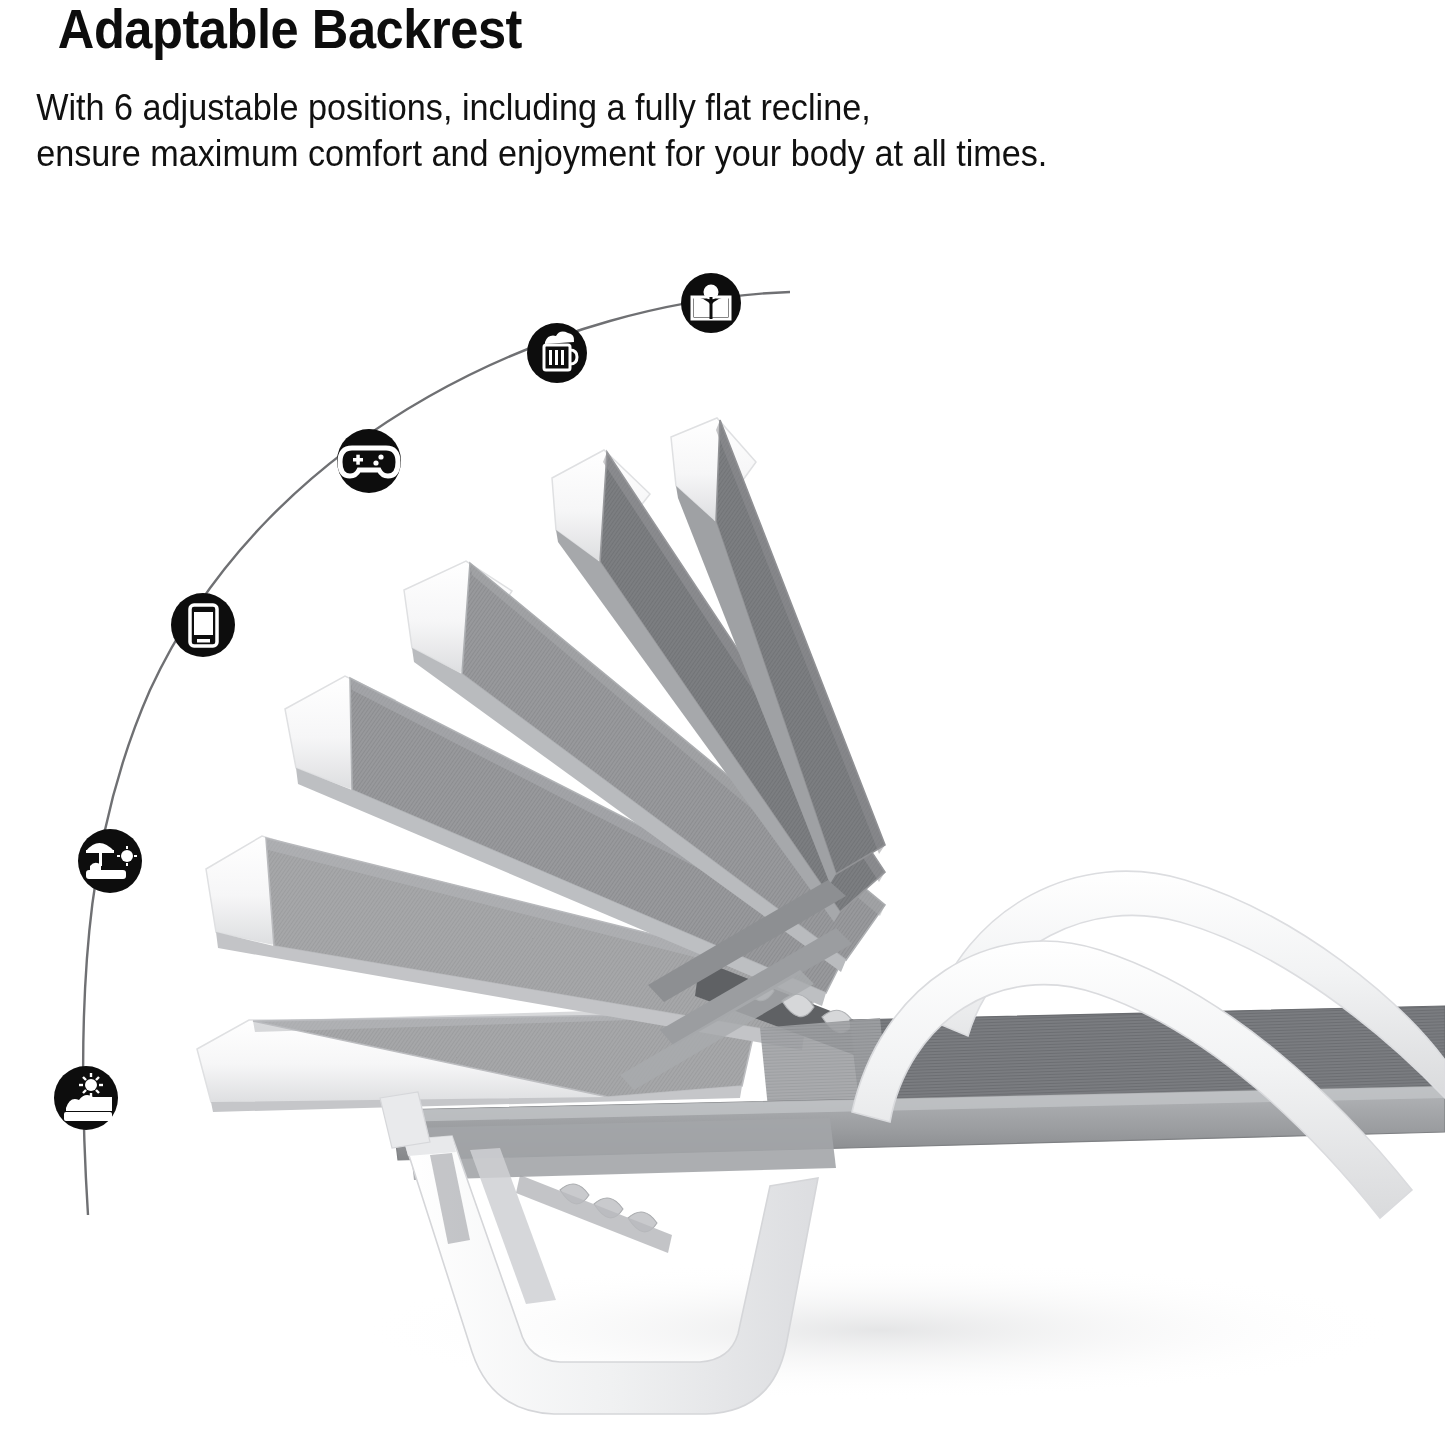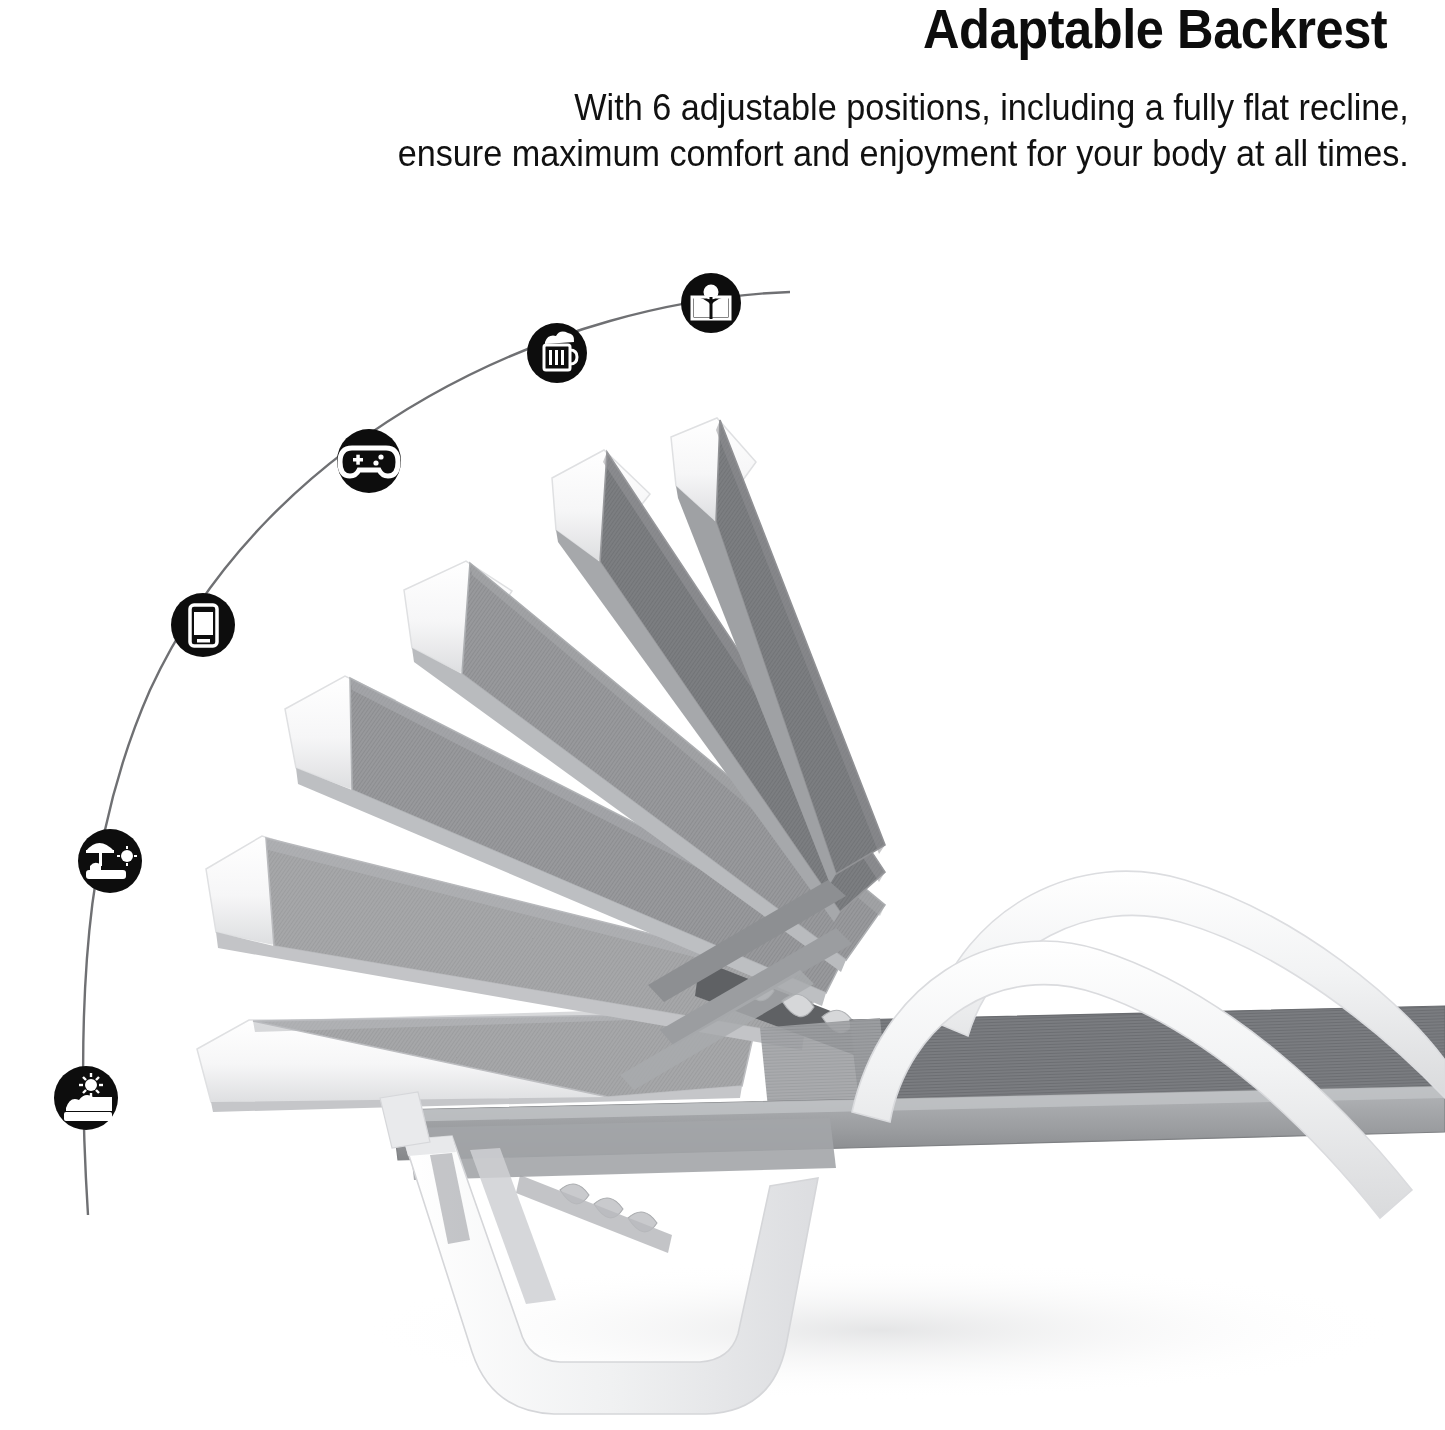--- a/index.html
+++ b/index.html
@@ -14,21 +14,21 @@
     overflow: hidden;
     font-family: "Liberation Sans", sans-serif;
     color: #111111;
   }
 
   
   #header-block {
     position: absolute;
     top: 0; left: 0;
     width: 1445px;
-    text-align: right;
+    text-align: left;
   }
   #page-title {
     margin: 0;
     padding-top: 2px;
     font-family: "Liberation Sans", sans-serif;
     font-weight: bold;
     font-size: 55px;
     letter-spacing: -0.5px;
     line-height: 1.0;
     color: #0d0d0d;

